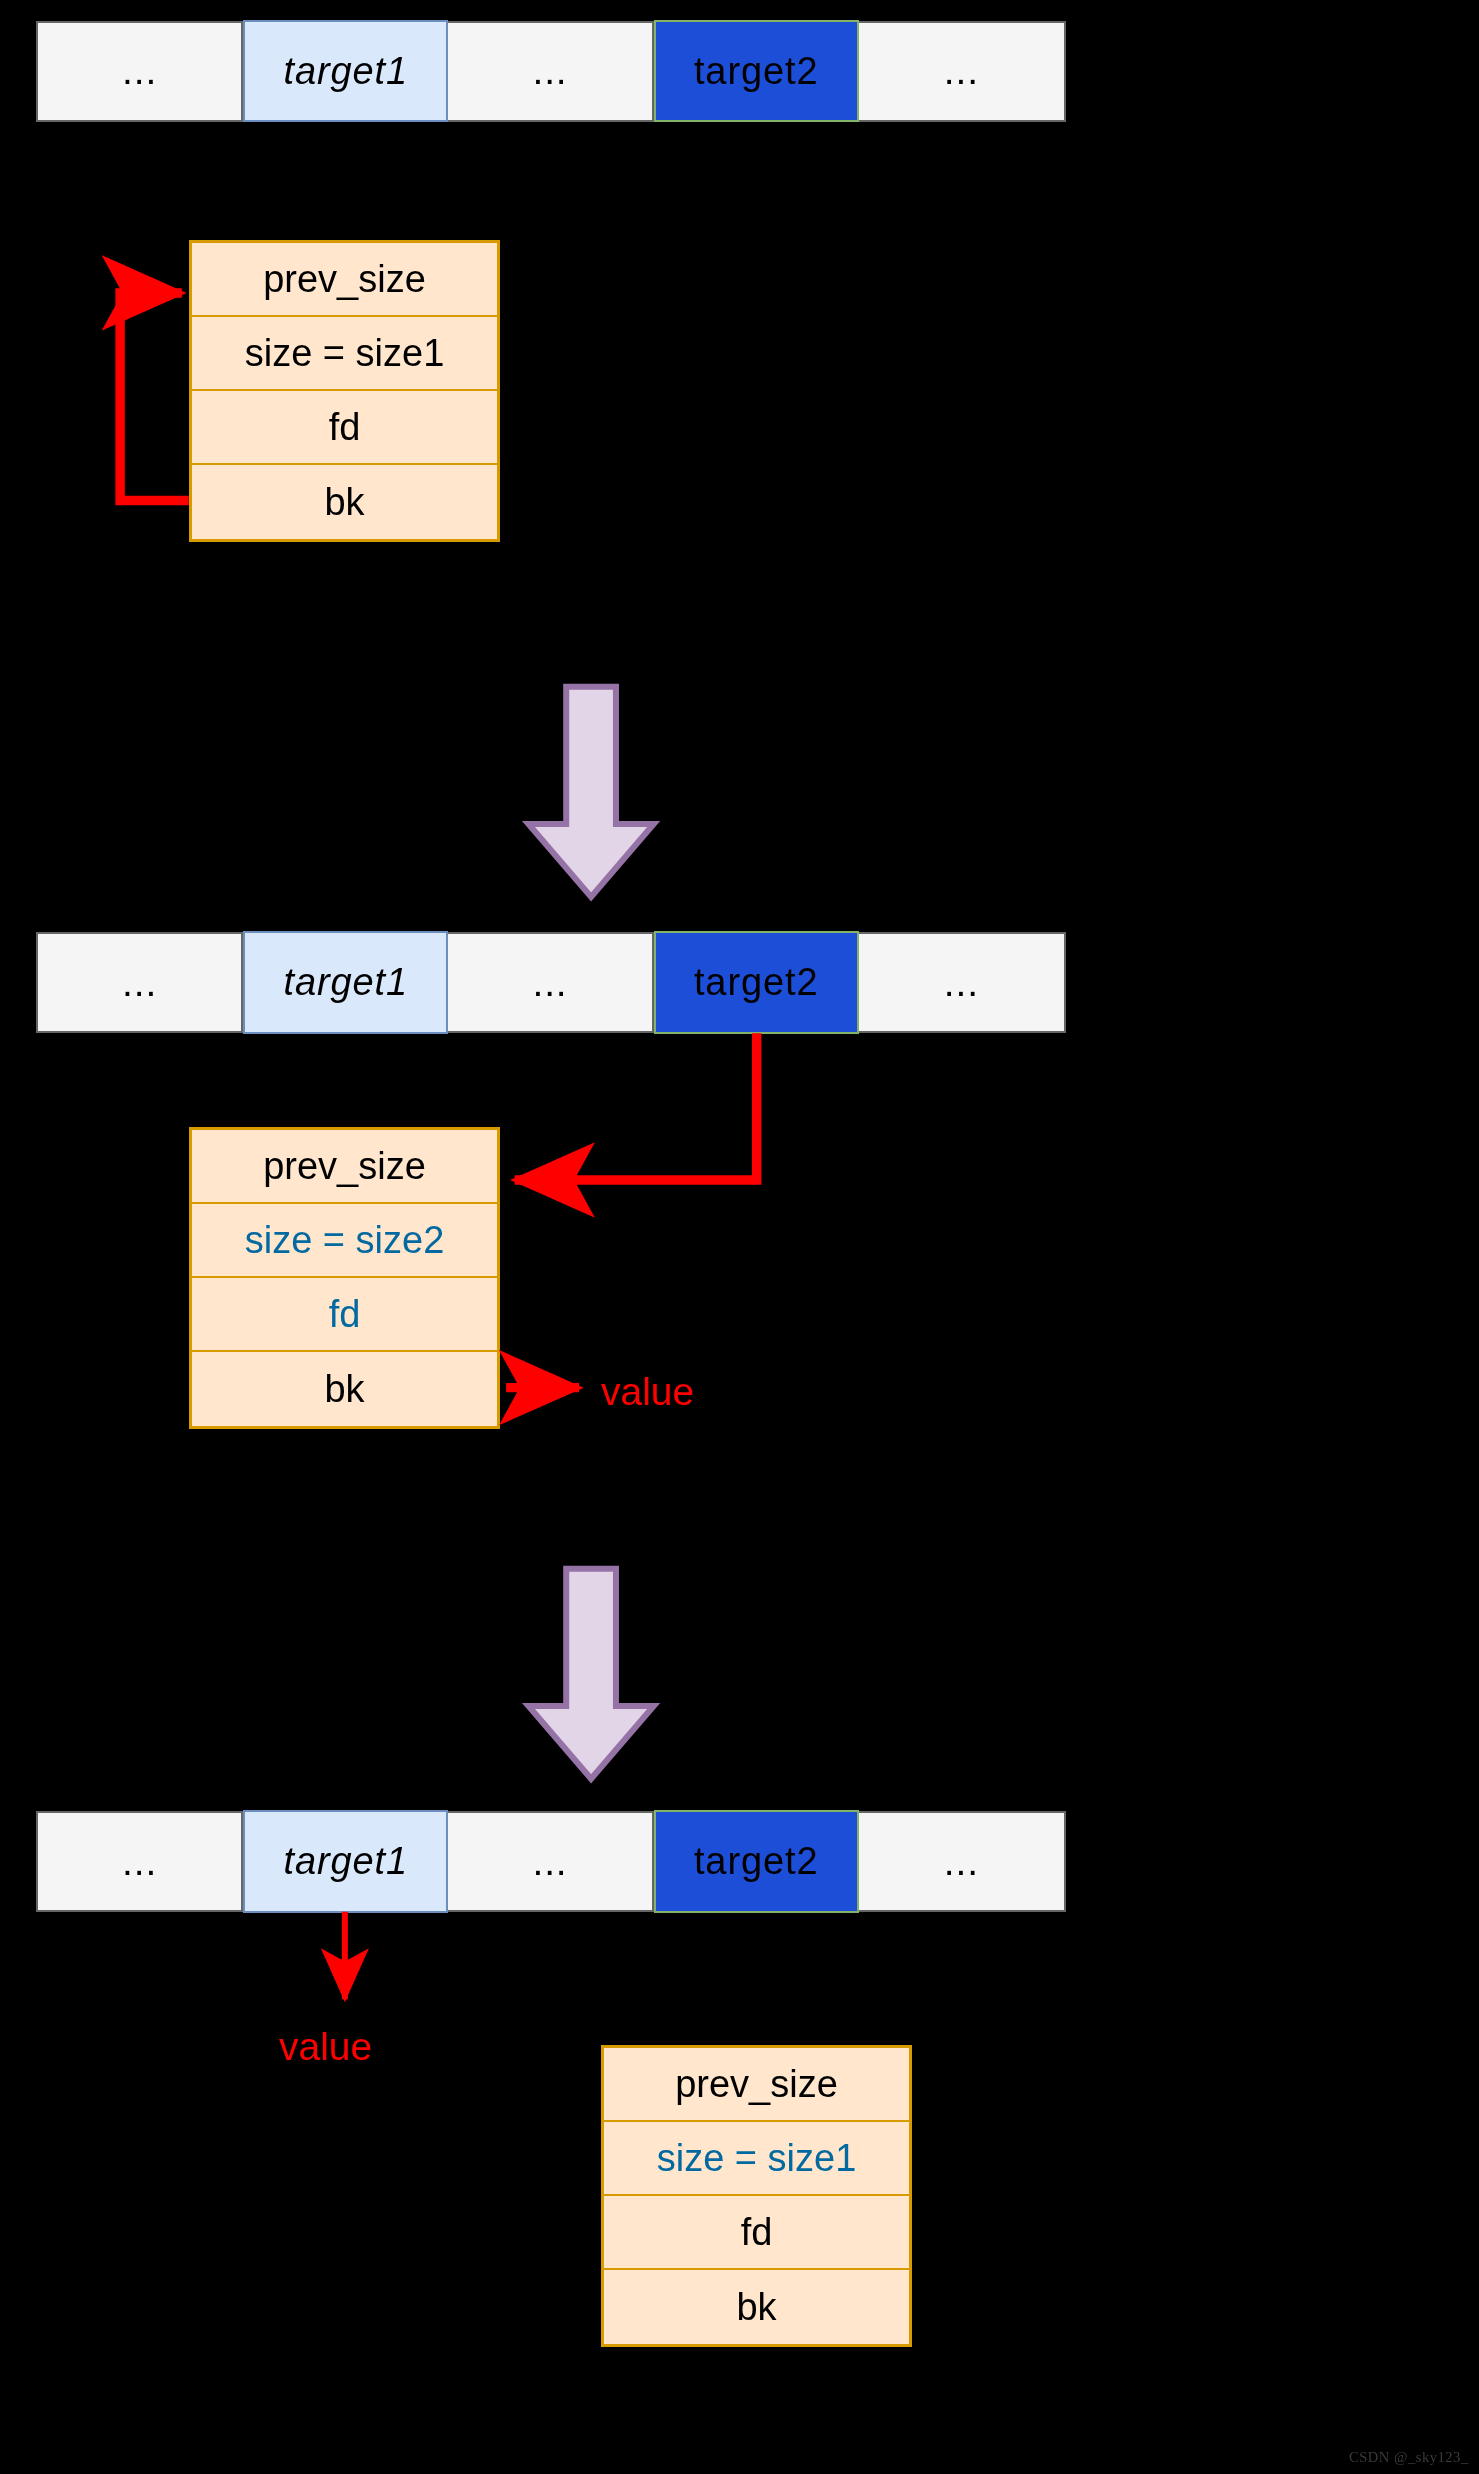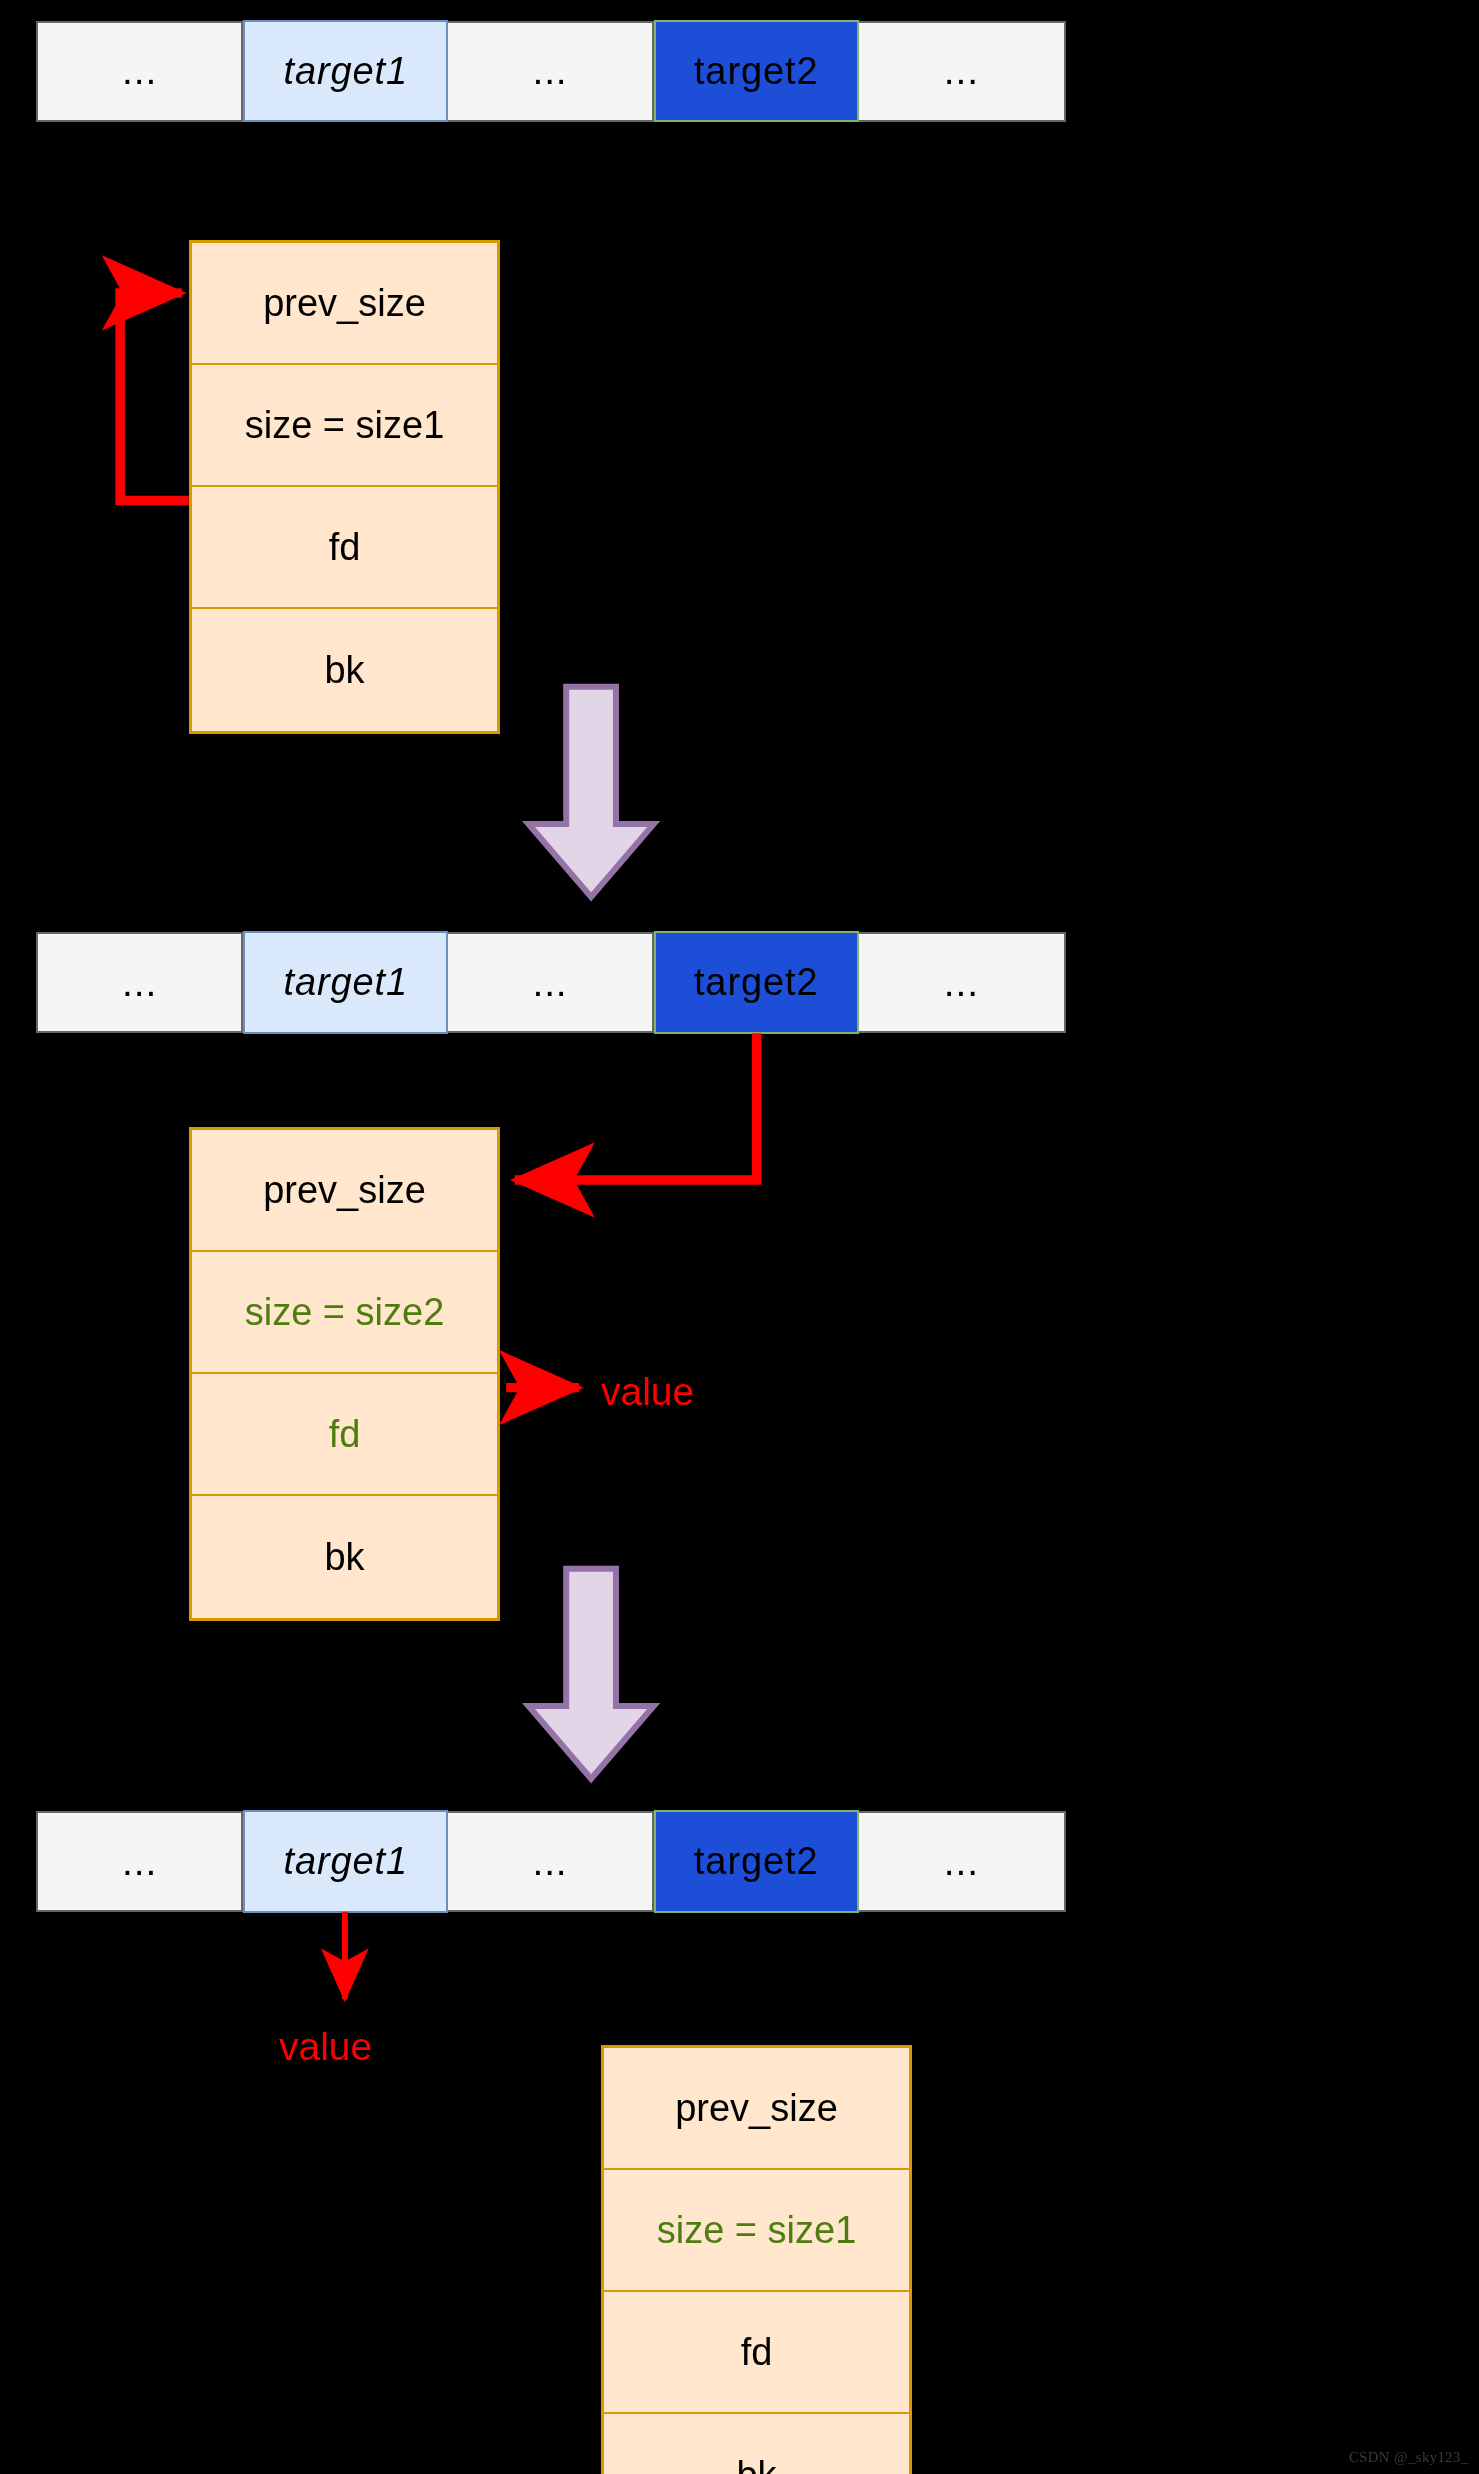--- a/index.html
+++ b/index.html
@@ -64,32 +64,32 @@
 
   
   .chunk {
     position: absolute;
     width: 311px;
     border: 3.4px solid #d79b00;
     box-sizing: border-box;
     background: #ffe6cc;
   }
   .chunk-cell {
-    height: 122px;
+    height: 74px;
     box-sizing: border-box;
     display: flex;
     align-items: center;
     justify-content: center;
     font-size: 38px;
     color: #000000;
     border-bottom: 2.6px solid #d79b00;
     background: #ffe6cc;
   }
   .chunk-cell:last-child { border-bottom: none; }
-  .chunk-cell.red { color: #4d7c0f; }
+  .chunk-cell.red { color: #0369a1; }
 
   
   .value-label {
     position: absolute;
     font-size: 39px;
     color: #ff0000;
     white-space: nowrap;
   }
 
   

